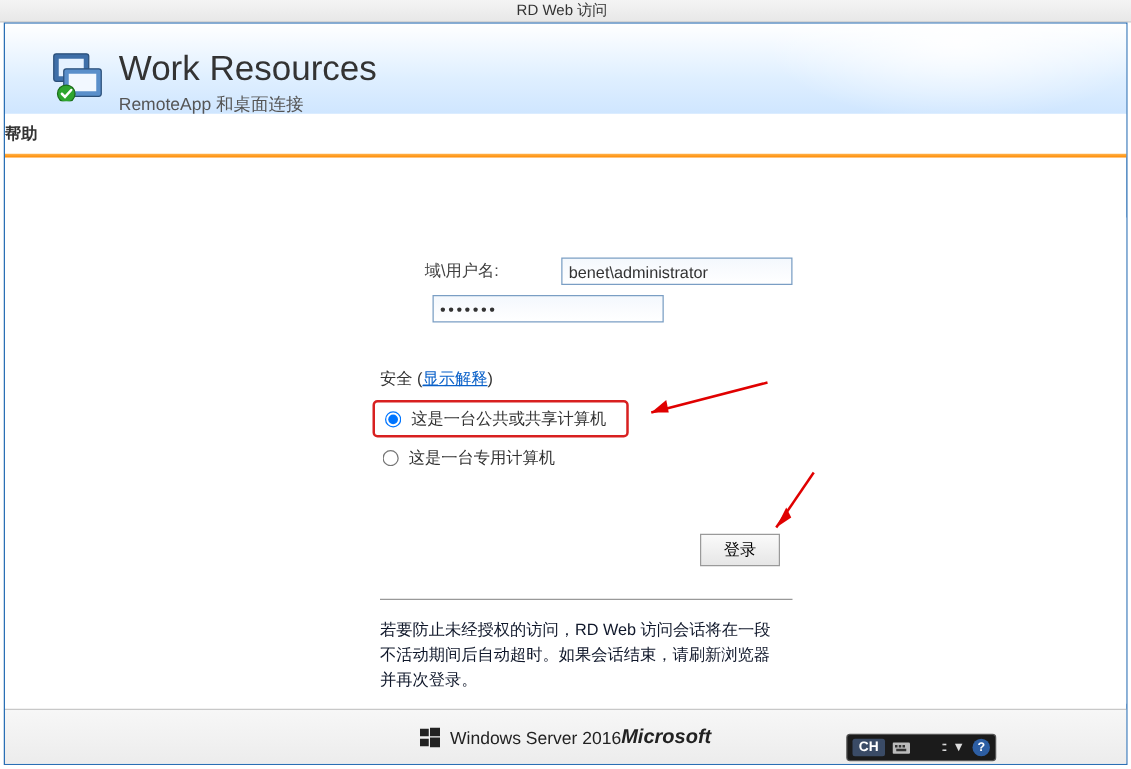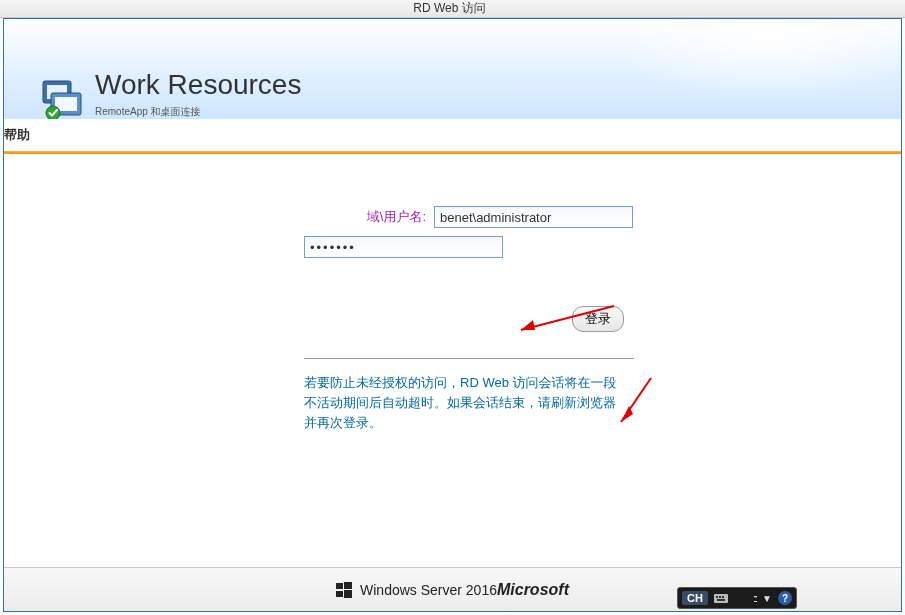--- a/index.html
+++ b/index.html
@@ -35,35 +35,35 @@
 
   
   .window {
     position: absolute;
     top: 18px; left: 3px; right: 3px; bottom: 3px;
     border: 1px solid #2a6fb5;
   }
 
   
   .header-band {
-    height: 100px;
+    height: 72px;
     background:
       radial-gradient(ellipse 220px 90px at 85% 20%, rgba(255,255,255,0.9), rgba(255,255,255,0) 70%),
       linear-gradient(#ffffff, #dfefff 60%, #cfe6ff);
     position: relative;
     padding: 22px 0 0 35px;
     display: flex;
-    align-items: flex-end;
+    align-items: flex-start;
   }
   .header-band .logo {
     width: 46px; height: 40px; margin-right: 10px;
     display: inline-flex;
   }
   .header-title { font-size: 28px; font-weight: 400; color: #333; line-height: 1; }
-  .header-sub   { font-size: 10px; color: #555; margin-top: 6px; }
+  .header-sub   { font-size: 14px; color: #555; margin-top: 6px; }
 
   
   .help-row {
     height: 32px;
     display: flex;
     align-items: center;
     padding-right: 32px;
     font-weight: bold;
     color: #333;
     background: #fff;
@@ -80,28 +80,29 @@
     background: #fff;
   }
 
   .form-wrap {
     width: 330px;
     margin-left: 300px;
     margin-top: 32px;
   }
 
   .form-row { display: flex; align-items: center; margin-bottom: 8px; }
-  .form-row .lbl { width: 130px; text-align: right; padding-right: 8px; color: #a21caf; }
+  .form-row .lbl { width: 130px; text-align: right; padding-right: 8px; color: #404040; }
   .form-row .inp {
-    width: 199px; height: 22px;
+    width: 185px; height: 22px;
     border: 1px solid #7a9ec4;
     background: linear-gradient(#f4f8fd, #ffffff);
     padding: 0 5px;
     font-size: 13px; color: #333;
     font-family: inherit;
+    margin-left: 42px;
   }
   .form-row .inp.pwd { letter-spacing: 2px; }
 
   .security-block { margin-top: 36px; }
   .security-block .sec-title { margin-bottom: 8px; }
   .security-block .sec-title .explain {
     color: #0a61c9; text-decoration: underline; cursor: pointer;
   }
 
   .radio-row {
@@ -111,31 +112,31 @@
   }
   .radio-row.highlight {
     border: 2px solid #d82020;
     width: 205px;
   }
   .radio-row input[type=radio]{ margin: 0 8px 0 2px; }
   .radio-row label { cursor: pointer; }
 
   .login-btn-row { display:flex; justify-content:flex-end; margin-top:48px; padding-right: 10px;}
   .login-btn {
-    height: 26px; width: 52px;
+    height: 26px; width: 64px;
     background: linear-gradient(#fafafa,#e6e6e6);
-    border: 1px solid #9a9a9a; border-radius: 11px;
+    border: 1px solid #9a9a9a; border-radius: 0;
     font-size: 13px; cursor: pointer; font-family: inherit;
   }
 
   .footnote {
     margin-top: 26px;
     border-top: 1px solid #999;
     padding-top: 14px;
-    font-size: 13px; color: #0369a1;
+    font-size: 13px; color: #0f172a;
     line-height: 1.55;
     padding-right: 10px;
   }
 
   
   .footer {
     position: absolute; left:0; right:0; bottom:0;
     height: 44px; border-top: 1px solid #c8c8c8;
     background: linear-gradient(#f7f7f7, #ececec);
     display: flex; align-items: center;
@@ -225,20 +226,35 @@
 
       <div class="form-row">
         <span class="lbl">域\用户名:</span>
         <input class="inp" type="text" value="benet\administrator" style="">
       </div>
 
       <div class="form-row">
         <input class="inp pwd" type="text" value="•••••••" style="">
       </div>
 
+      <div class="security-block">
+        <div class="sec-title">
+          <span>安全 (</span><span class="explain">显示解释</span><span>)</span>
+        </div>
+
+        <div class="radio-row highlight">
+          <input type="radio" name="sec" id="r1" checked="" style="">
+          <label for="r1">这是一台公共或共享计算机</label>
+        </div>
+
+        <div class="radio-row">
+          <input type="radio" name="sec" id="r2" style="">
+          <label for="r2">这是一台专用计算机</label>
+        </div>
+      </div>
 
       <div class="login-btn-row">
         <button class="login-btn">登录</button>
       </div>
 
       <div class="footnote">若要防止未经授权的访问，RD Web 访问会话将在一段不活动期间后自动超时。如果会话结束，请刷新浏览器并再次登录。</div>
     </div>
 
     <div class="arrow" style="left:505px; top:126px; width:110px; height:40px;">
       <svg width="110" height="40">

